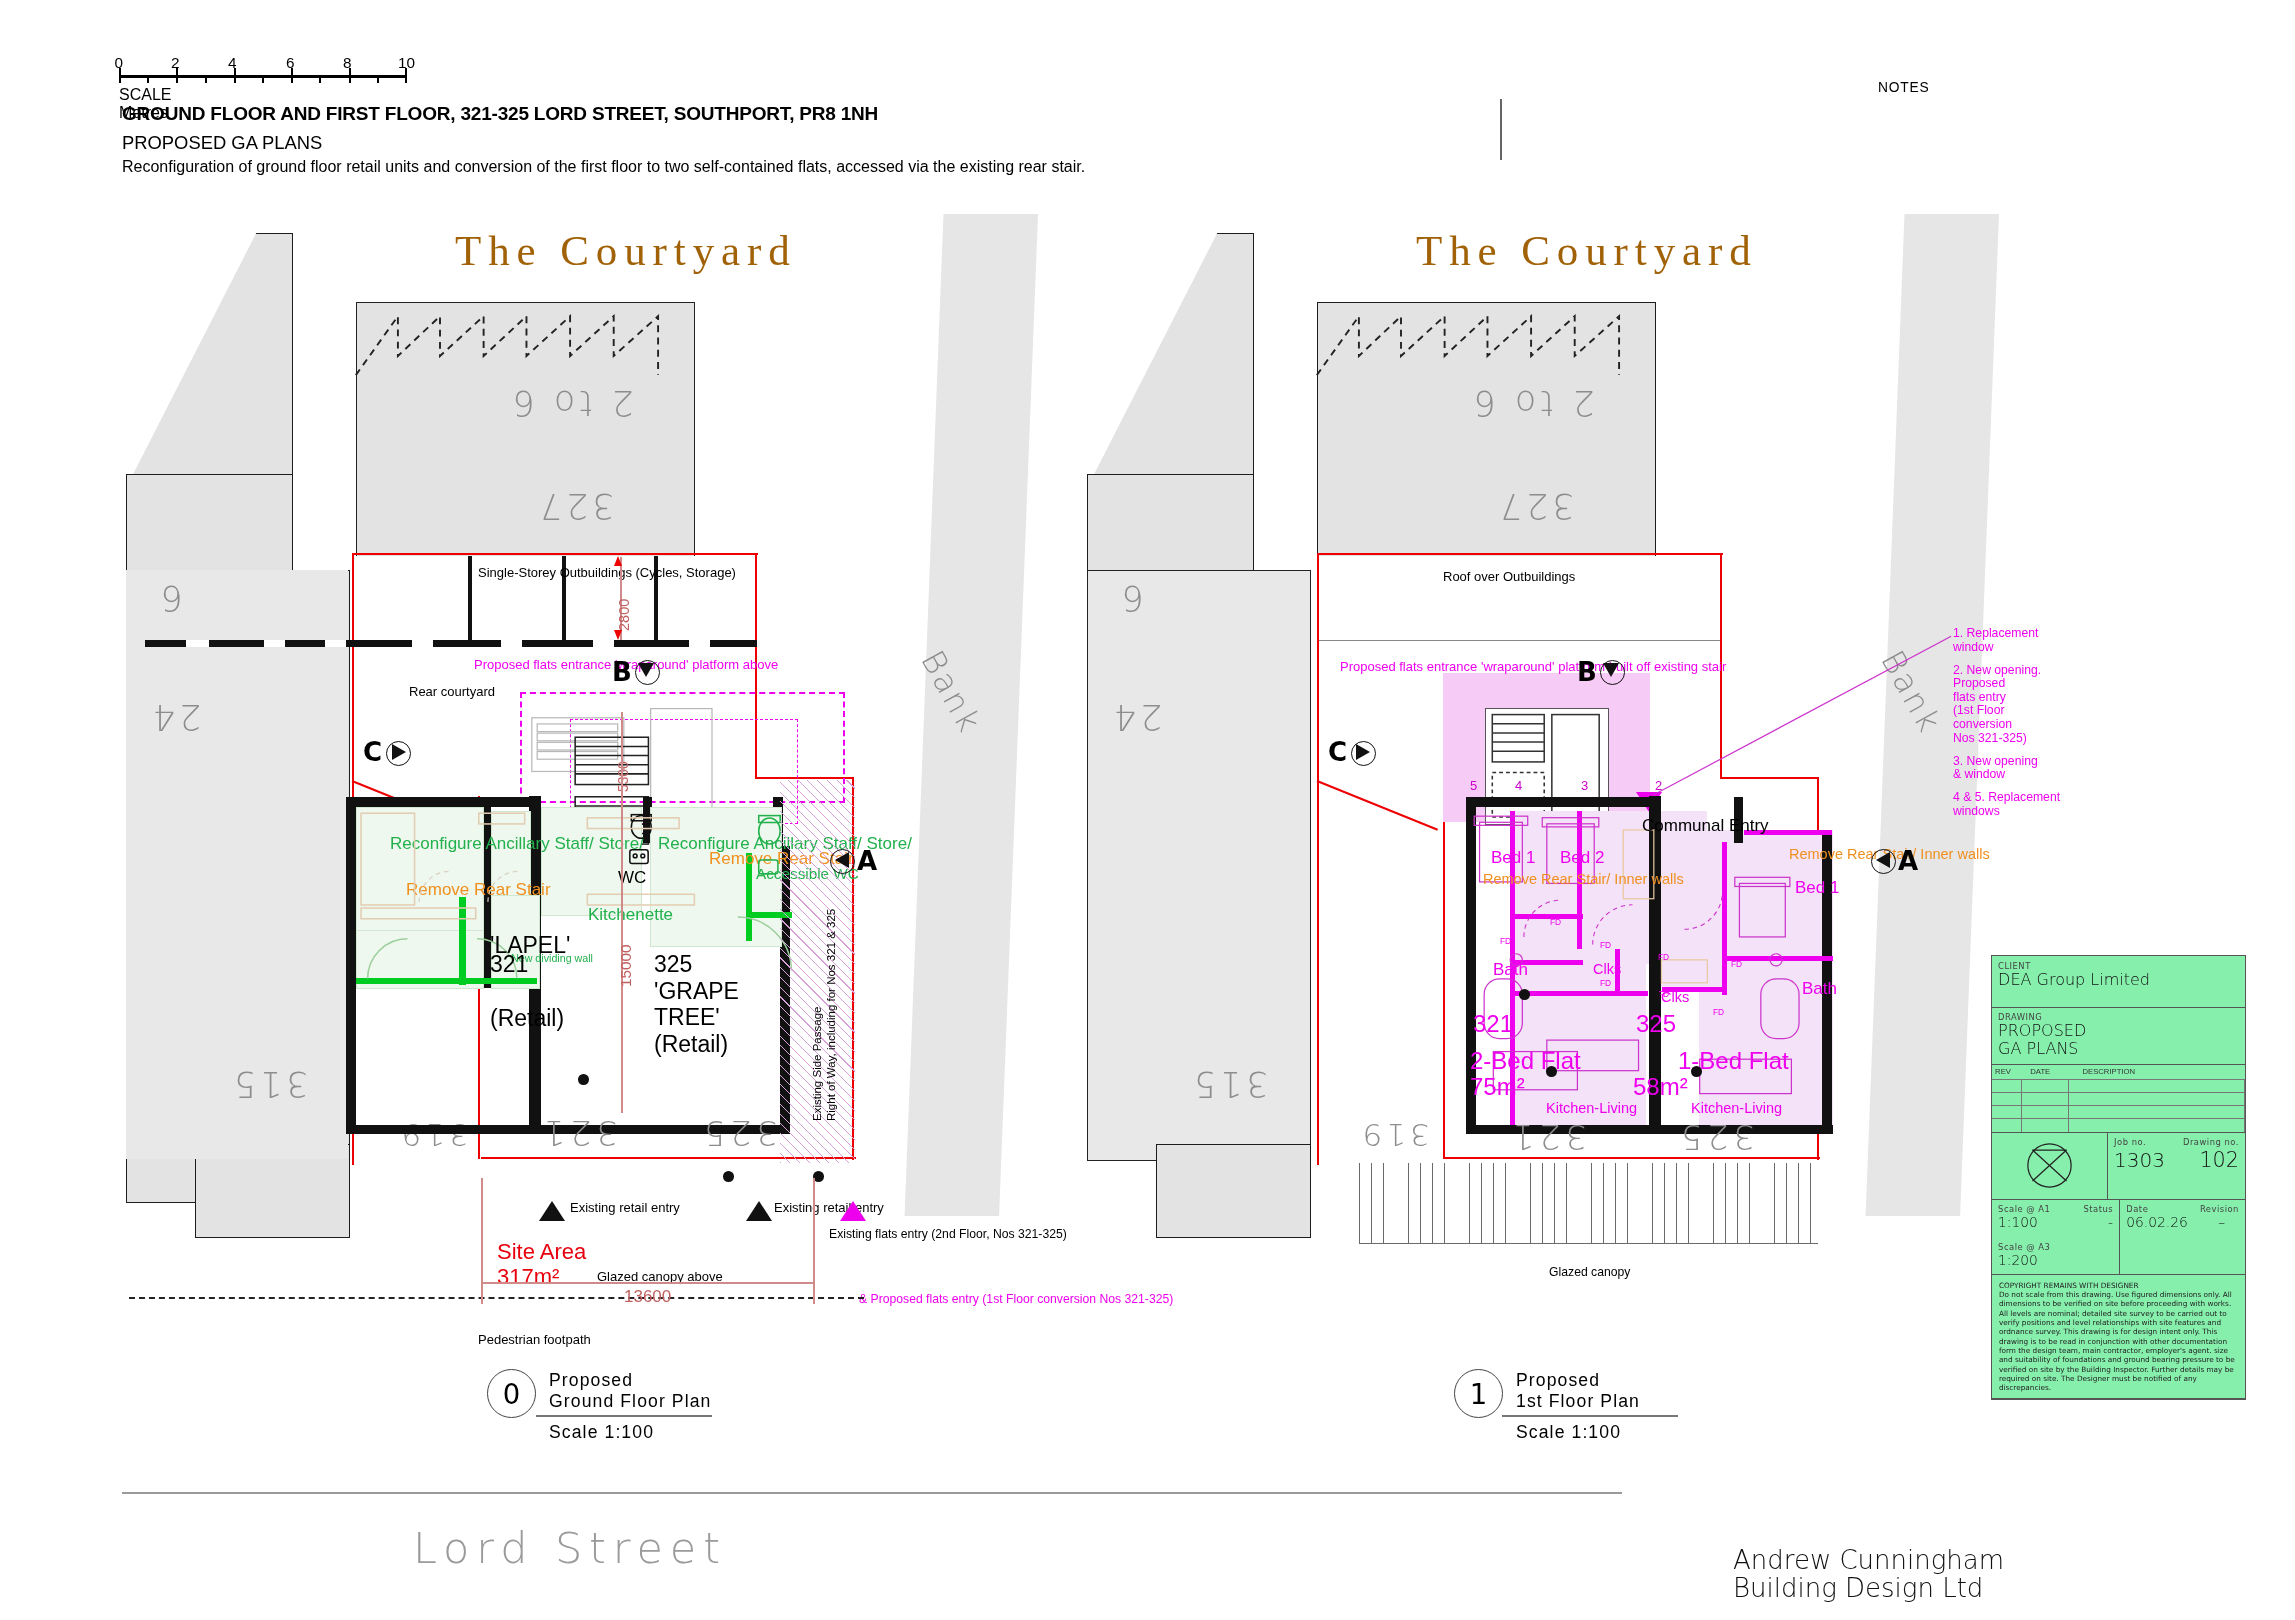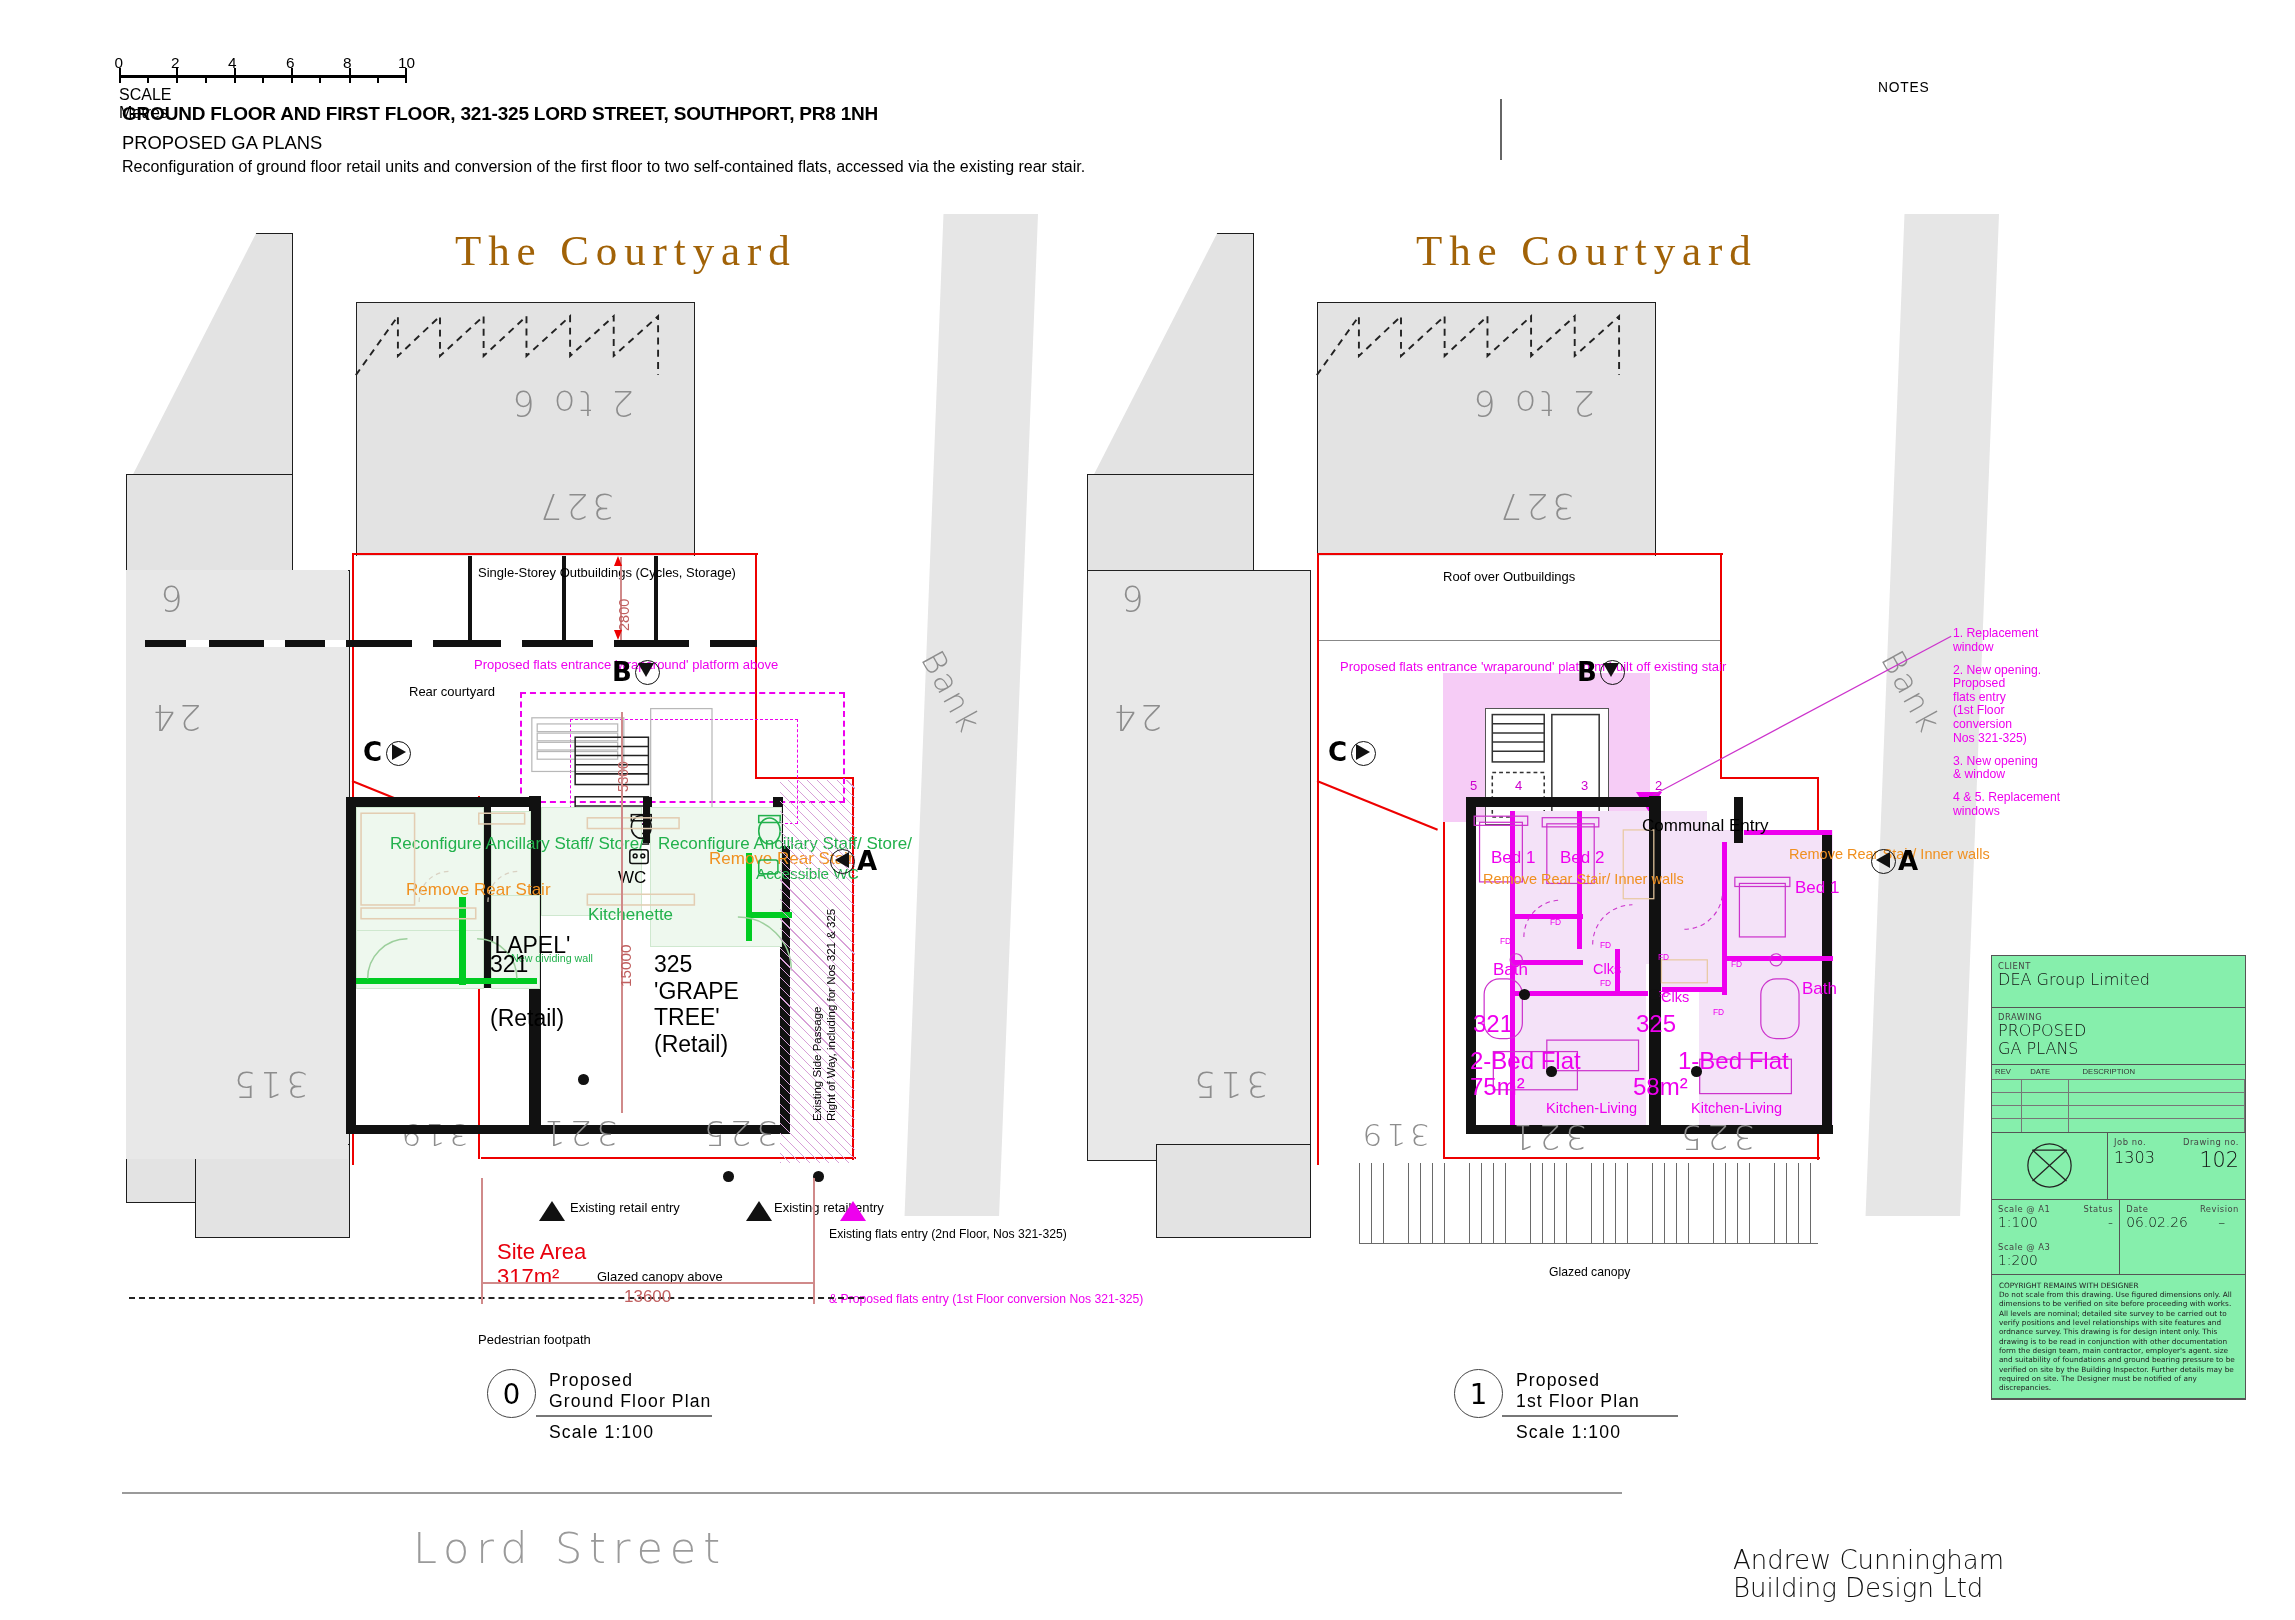--- a/index.html
+++ b/index.html
@@ -407,21 +407,21 @@
     <span style="display:block">Existing
 retail entry</span>
     </div>
   <div class="tri-up-mag" style="left:840px;top:1201px;"></div>
   <div class="lbl nw" style="left:829px;top:1228px;font-size:12.2px;">
     <span style="display:block">Existing
 flats entry
 (2nd Floor,
 Nos 321-325)</span>
     </div>
-  <div class="lbl t-mag nw" style="left:829px;top:1293px;font-size:12.2px;">
+  <div class="lbl t-mag nw" style="left:859px;top:1293px;font-size:12.2px;">
     <span style="display:block">&amp; Proposed
 flats entry
 (1st Floor
 conversion
 Nos 321-325)</span>
     </div>
 
   <div class="abs t-red" style="left:497px;top:1240px;font-size:22px;line-height:1.12;">
     <div>Site Area</div>
     <div>317m²</div>
@@ -696,21 +696,21 @@
         <line x1="55" x2="11" y1="13" y2="53" stroke="#222" stroke-width="1.6"></line>
         <line x1="11" x2="55" y1="13" y2="13" stroke="#222" stroke-width="1.6"></line>
       </svg>
     </div>
     <div id="tb-proj-r">
       <div class="mini-flex">
         <span class="tb-cap">Job no.</span>
         <span class="tb-cap">Drawing no.</span>
       </div>
       <div class="mini-flex" style="margin-top:1.5px;">
-        <span class="tb-val" style="font-size:16px;">1303</span>
+        <span class="tb-val" style="font-size:20px;">1303</span>
         <span class="tb-val" style="font-size:20.7px;">102</span>
       </div>
     </div>
   </div>
 
   <div id="tb-scales">
     <div id="tb-scales-l">
       <div class="mini-flex">
         <span class="tb-cap">Scale @ A1</span>
         <span class="tb-cap">Status</span>

